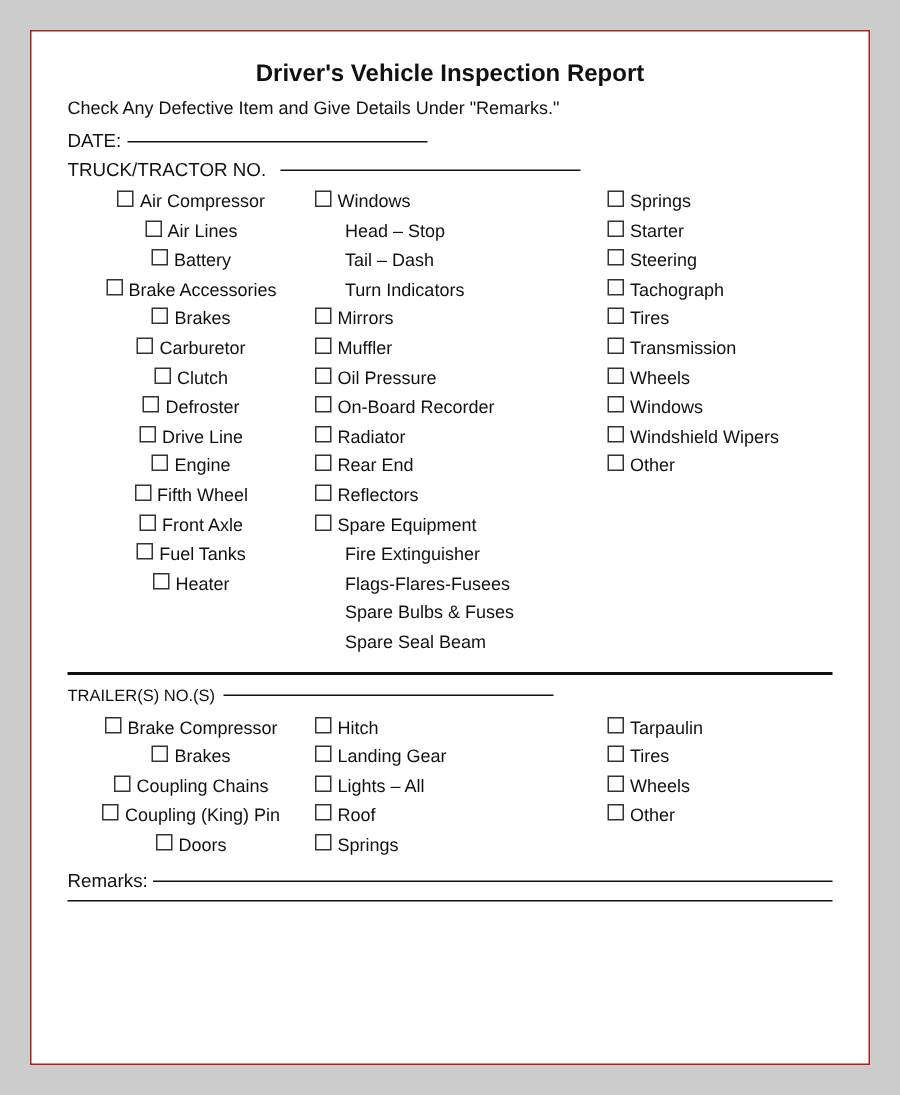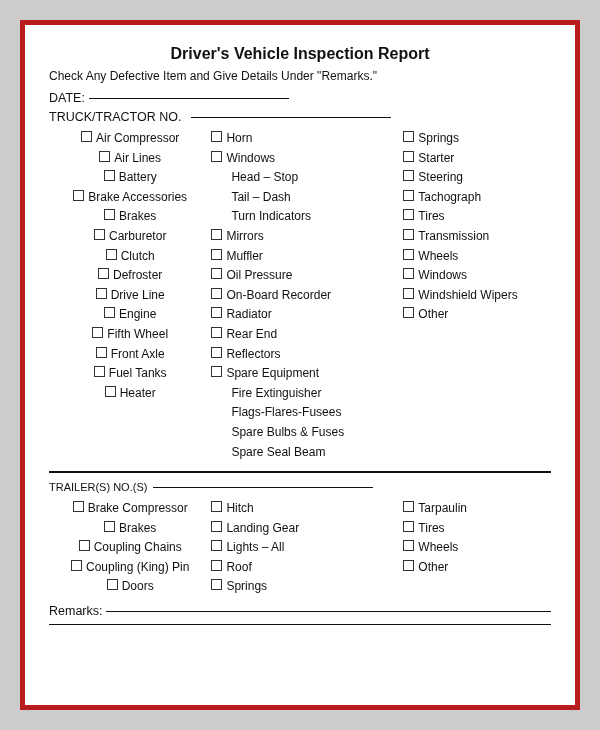--- a/index.html
+++ b/index.html
@@ -9,21 +9,21 @@
       justify-content: center;
       align-items: center;
       min-height: 100vh;
       font-family: Arial, sans-serif;
     }
     .page {
       width: 560px;
       min-height: 690px;
       background: #fff;
       padding: 20px 24px 16px 24px;
-      border: 5px solid #b91c1c;
+      border: 1px solid #b91c1c;
       font-size: 12.5px;
       color: #111;
     }
     .title {
       text-align: center;
       font-size: 16px;
       font-weight: bold;
       margin-bottom: 6px;
     }
     .subtitle {
@@ -187,24 +187,20 @@
         </div>
         <div class="item">
           <span class="checkbox"></span>
           <span>Heater</span>
         </div>
       </div>
 
     <div class="col col-2" id="truck-col2-el">
         <div class="item">
           <span class="checkbox"></span>
-          <span>Horn</span>
-        </div>
-        <div class="item">
-          <span class="checkbox"></span>
           <span>Windows</span>
         </div>
         <div class="item indent">
           <span>Head – Stop</span>
         </div>
         <div class="item indent">
           <span>Tail – Dash</span>
         </div>
         <div class="item indent">
           <span>Turn Indicators</span>

